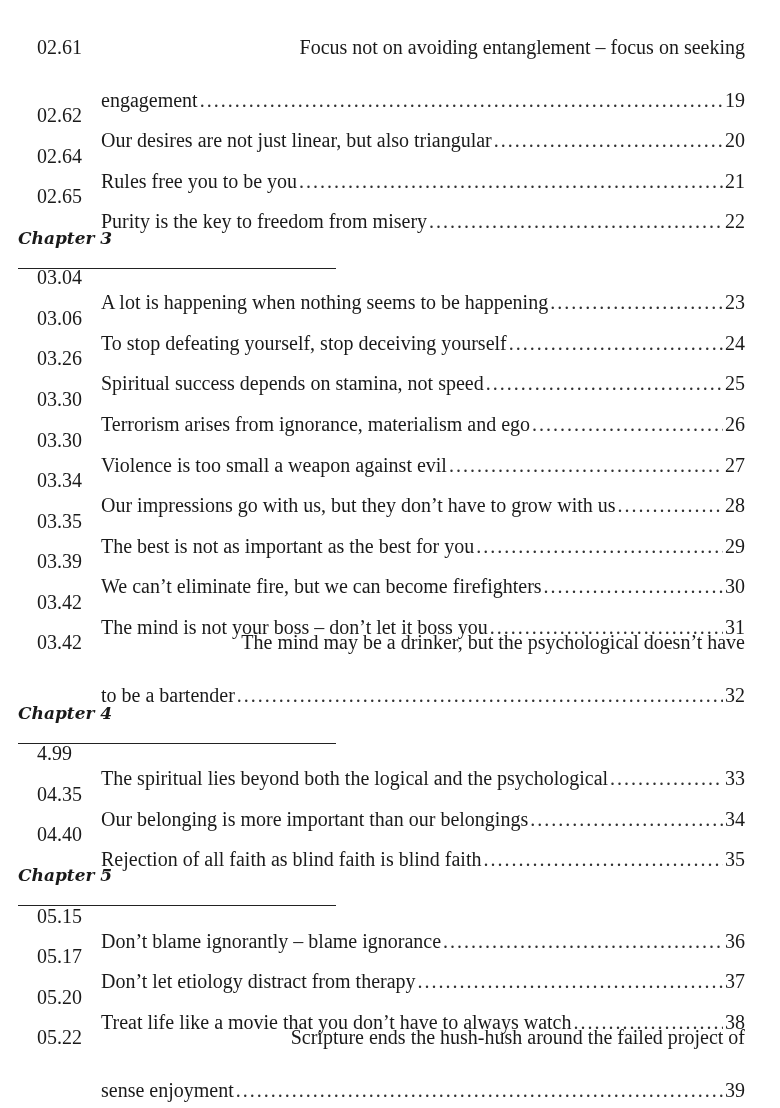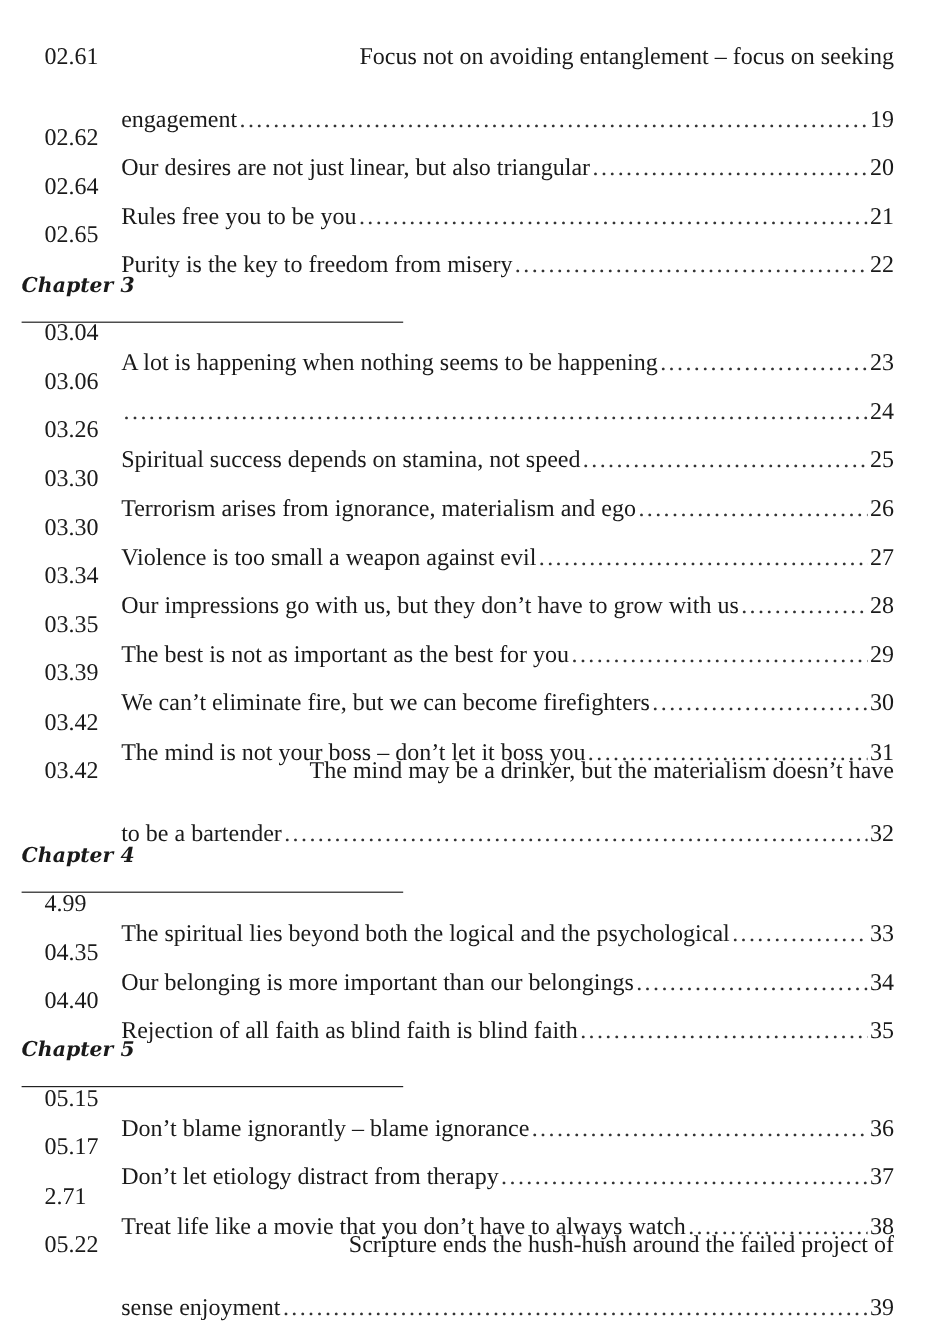--- a/index.html
+++ b/index.html
@@ -75,20 +75,21 @@
       <span class="text">A lot is happening when nothing seems to be happening</span>
       <span class="dots"></span>
       <span class="page-num">23</span>
     </div>
       </div>
   </div>
   <div class="entry" style="top:304px;">
     <span class="num">03.06</span>
     <div class="body">
         <div class="line">
+      <span class="text">To stop defeating yourself, stop deceiving yourself</span>
       <span class="dots"></span>
       <span class="page-num">24</span>
     </div>
       </div>
   </div>
   <div class="entry" style="top:344px;">
     <span class="num">03.26</span>
     <div class="body">
         <div class="line">
       <span class="text">Spiritual success depends on stamina, not speed</span>
@@ -153,21 +154,21 @@
         <div class="line">
       <span class="text">The mind is not your boss – don’t let it boss you</span>
       <span class="dots"></span>
       <span class="page-num">31</span>
     </div>
       </div>
   </div>
   <div class="entry" style="top:628px;">
     <span class="num">03.42</span>
     <div class="body">
-      <div class="first-line">The mind may be a drinker, but the materialism doesn’t have</div>
+      <div class="first-line">The mind may be a drinker, but the psychological doesn’t have</div>
       <div class="line">
         <span class="text">to be a bartender</span>
         <span class="dots"></span>
         <span class="page-num">32</span>
       </div>
     </div>
   </div>
 
   <div class="chapter" style="top:702px;">Chapter 4</div>
 
@@ -218,21 +219,21 @@
     <span class="num">05.17</span>
     <div class="body">
         <div class="line">
       <span class="text">Don’t let etiology distract from therapy</span>
       <span class="dots"></span>
       <span class="page-num">37</span>
     </div>
       </div>
   </div>
   <div class="entry" style="top:983px;">
-    <span class="num">2.71</span>
+    <span class="num">05.20</span>
     <div class="body">
         <div class="line">
       <span class="text">Treat life like a movie that you don’t have to always watch</span>
       <span class="dots"></span>
       <span class="page-num">38</span>
     </div>
       </div>
   </div>
   <div class="entry" style="top:1023px;">
     <span class="num">05.22</span>

